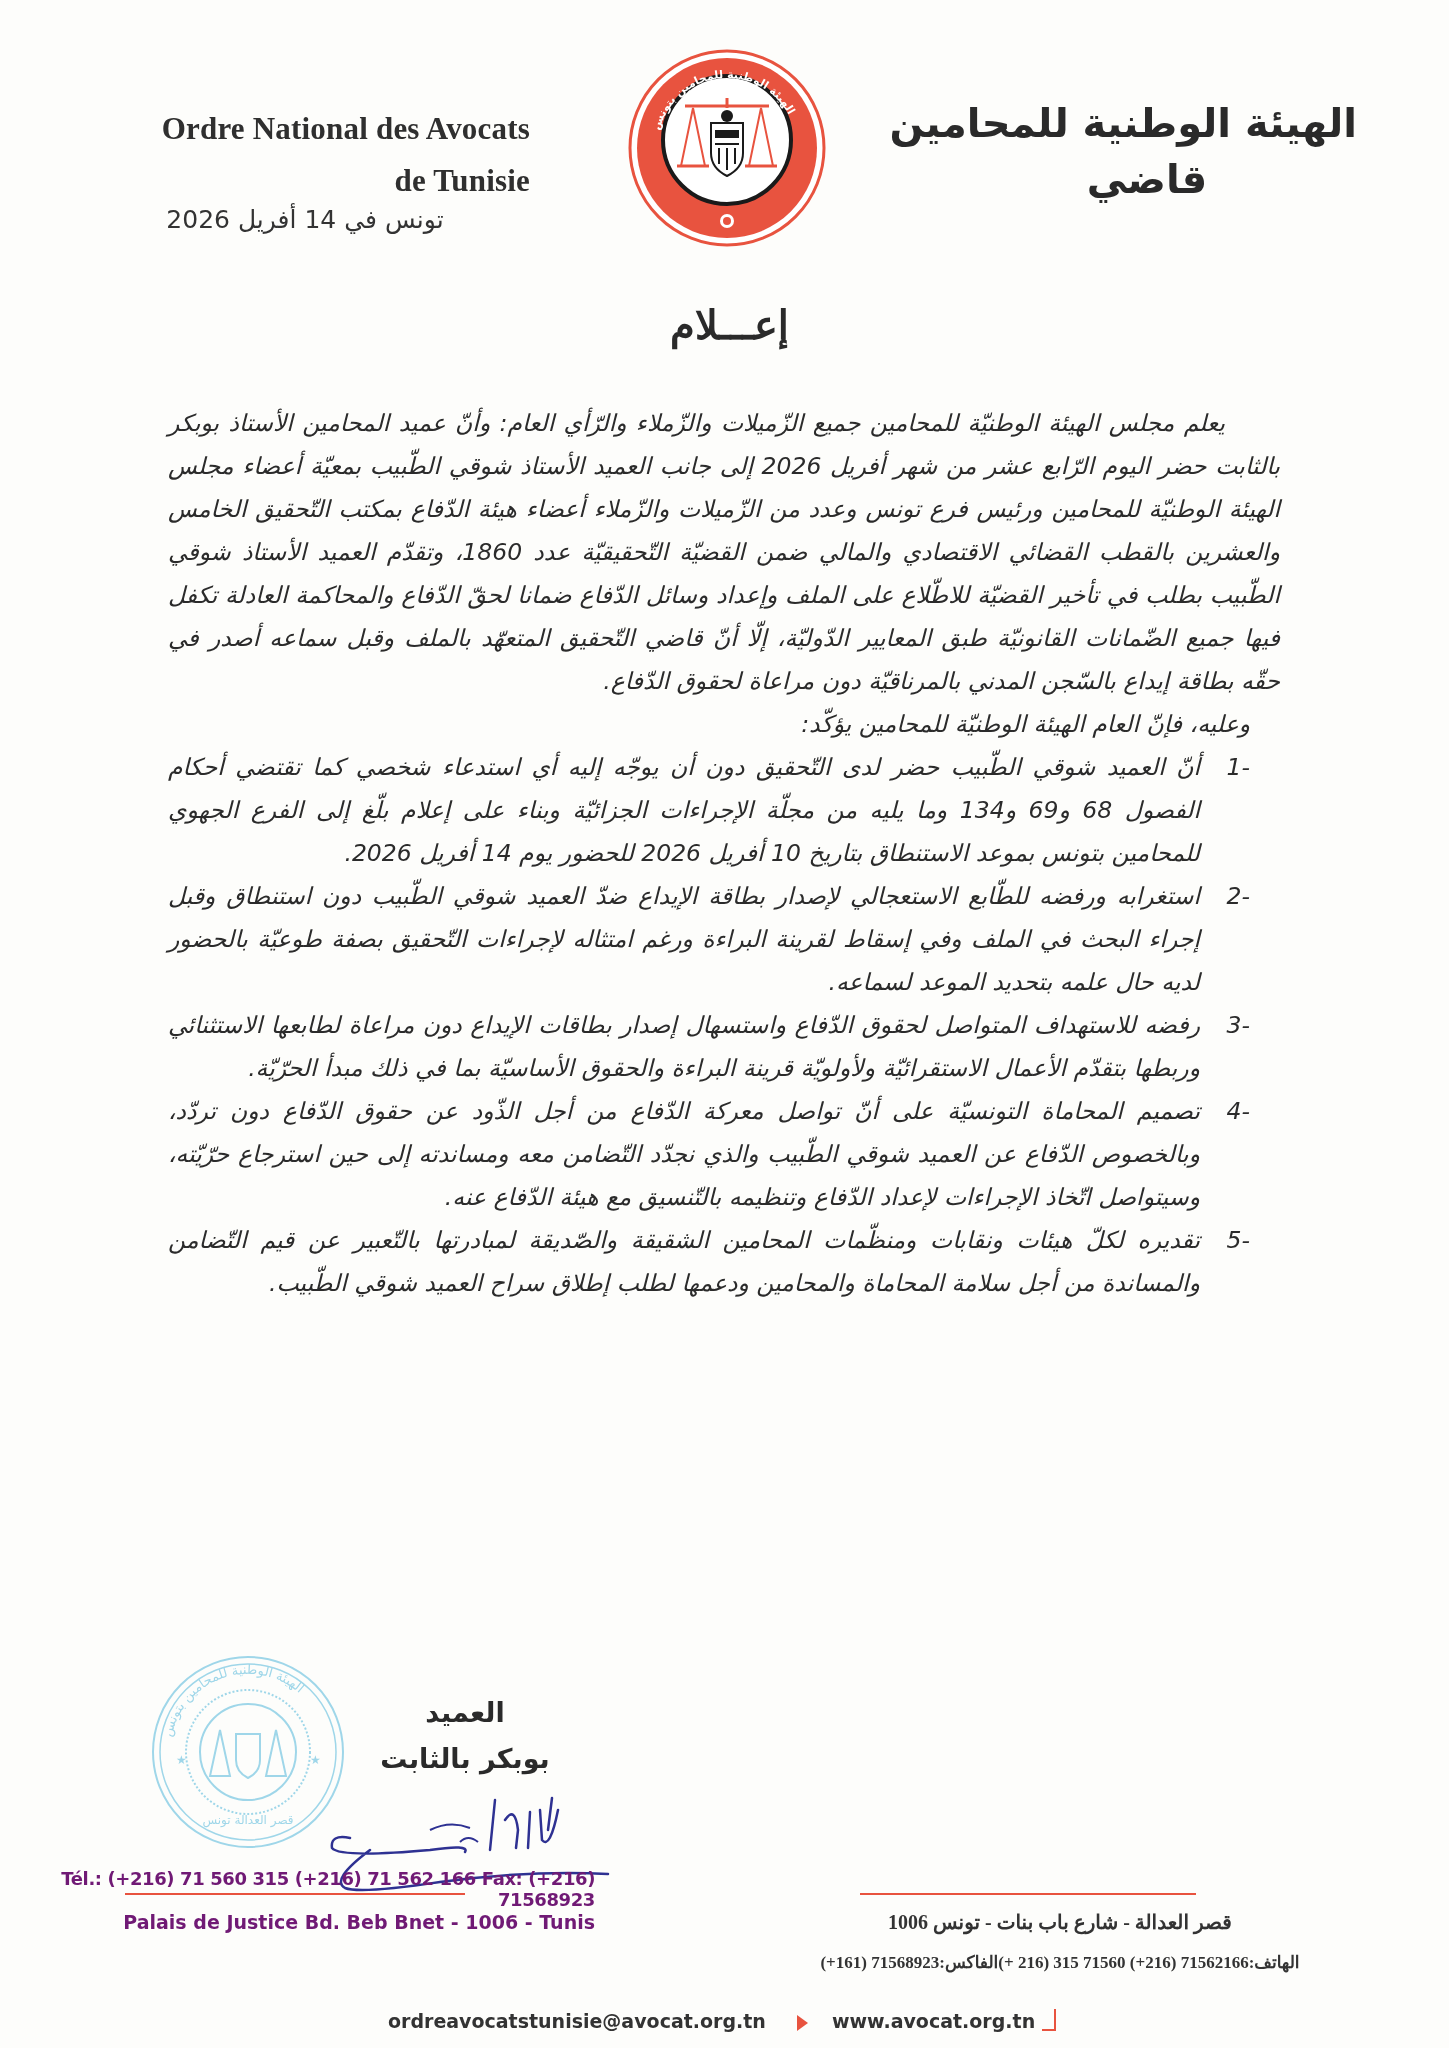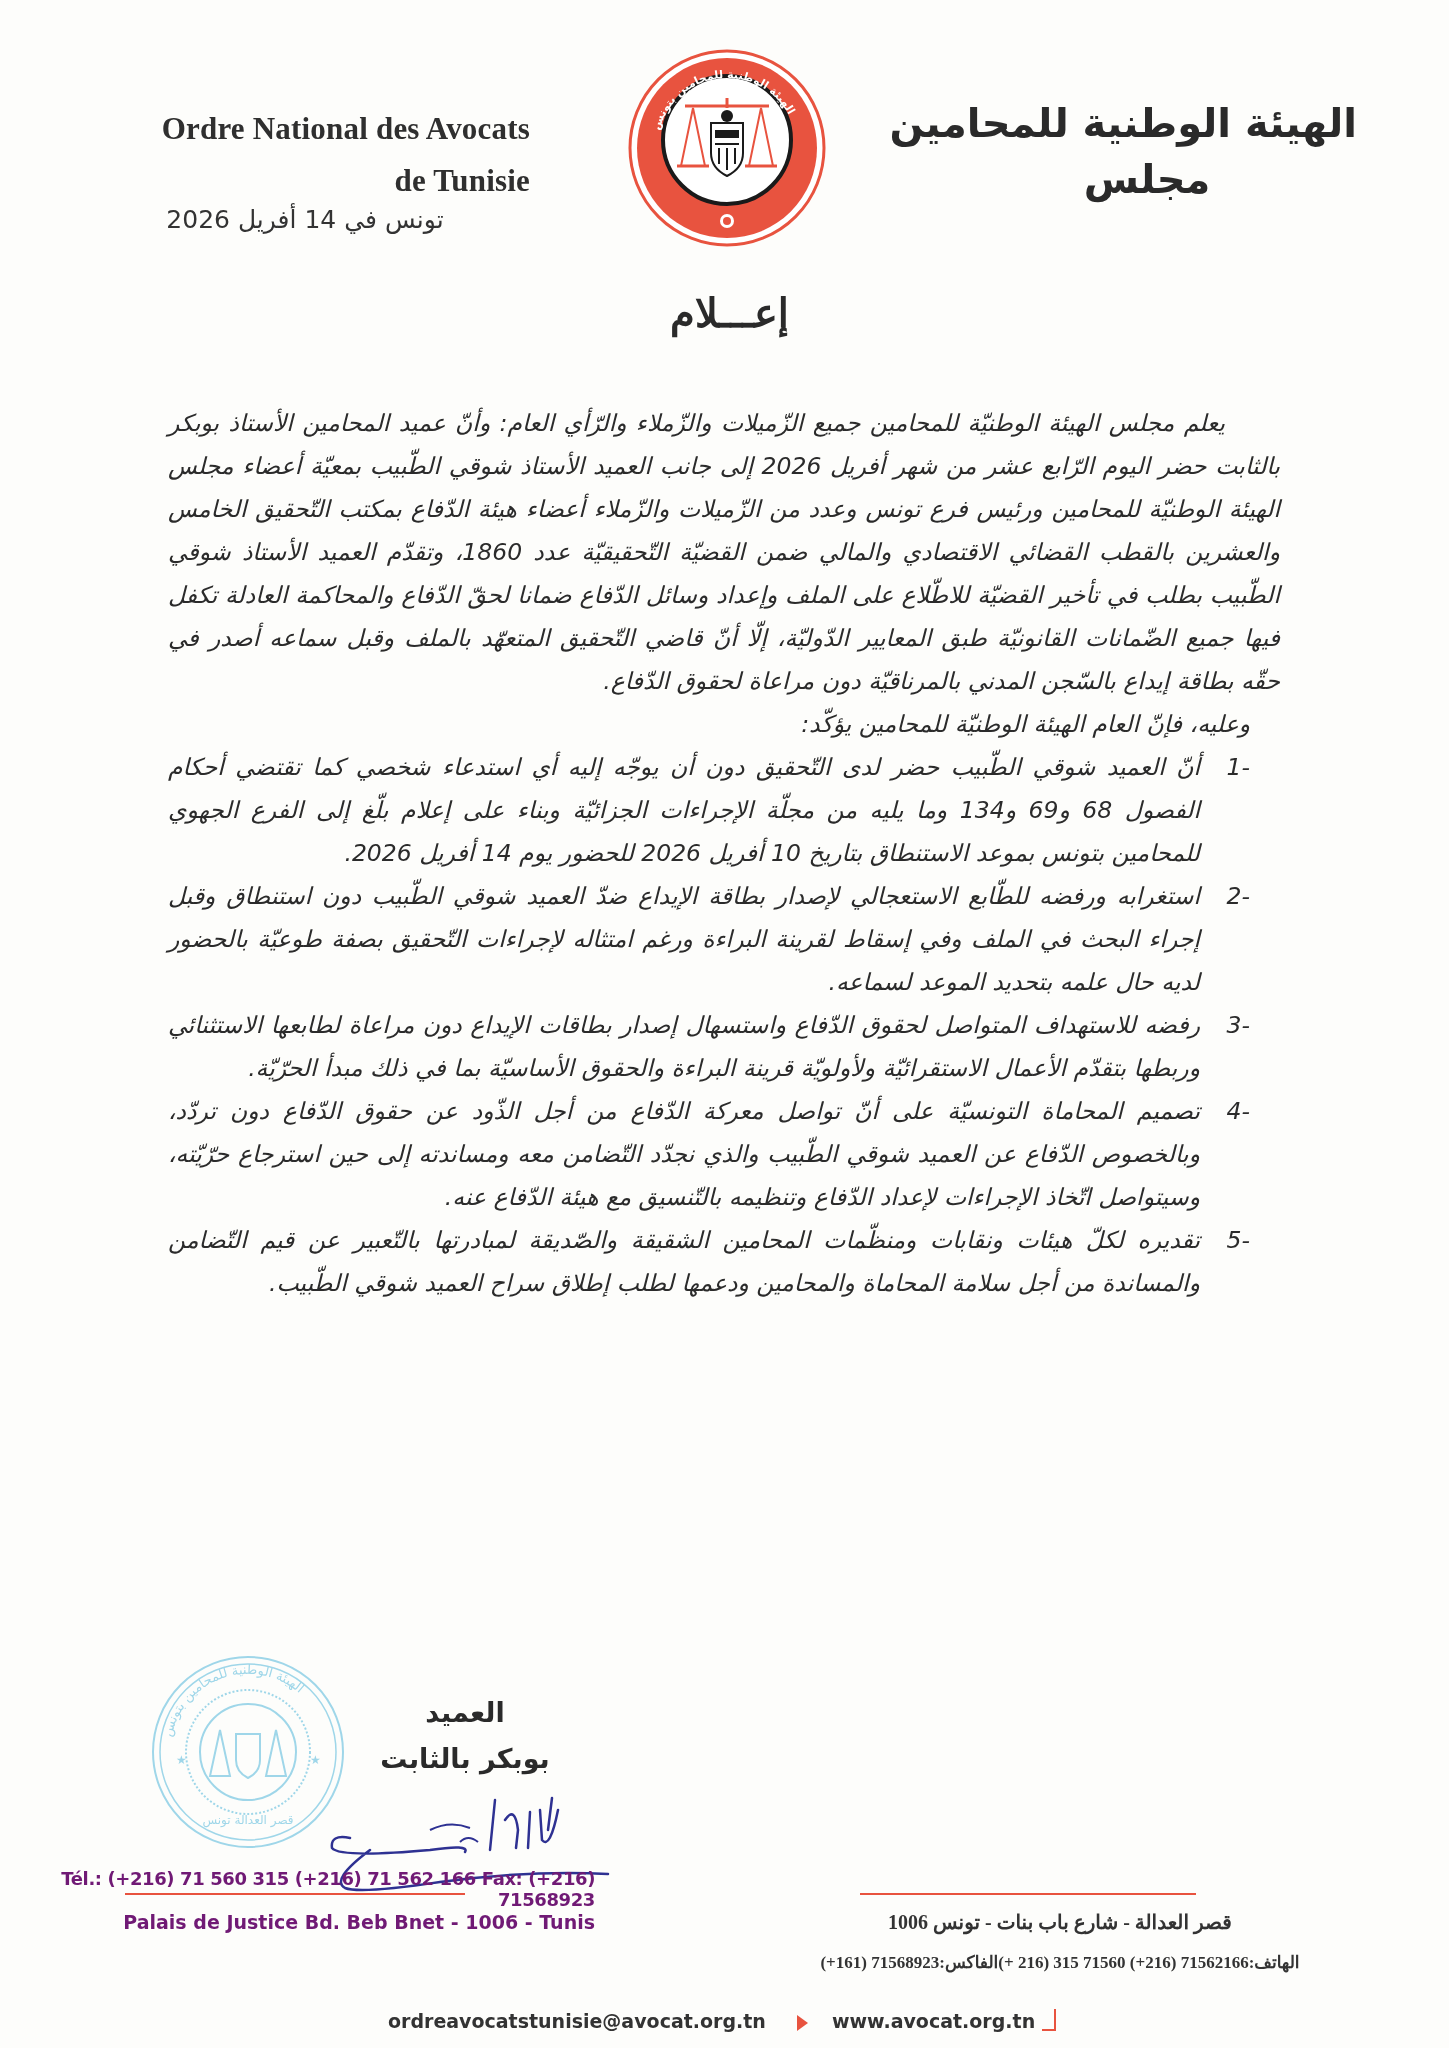--- a/index.html
+++ b/index.html
@@ -29,21 +29,21 @@
       font-weight: bold; font-size: 40px; line-height: 56px; color: #2a2a2a;
     }
     .ar-title .l1 { display:block; text-align: right; }
     .ar-title .l2 { display:block; text-align: center; padding-left: 80px; }
 
     
     .logo { position: absolute; left: 627px; top: 48px; width: 200px; height: 200px; }
 
     
     .doc-heading {
-      position: absolute; left: 0; right: 0; top: 290px; text-align: center;
+      position: absolute; left: 0; right: 0; top: 302px; text-align: center;
       font-family: Liberation Sans, sans-serif; font-weight: bold;
       font-size: 40px; color: #2a2a2a; letter-spacing: 2px; padding-left: 10px;
     }
 
     
     .body-wrap {
       position: absolute; left: 168px; top: 402px; width: 1112px;
       direction: rtl; text-align: justify; font-family: "DejaVu Sans", sans-serif;
       font-size: 23.5px; line-height: 43px; color: #2b2b2b; font-style: italic;
     }
@@ -118,21 +118,21 @@
   <text font-size="11" fill="#fff" font-family="DejaVu Sans, sans-serif" font-weight="bold">
     <textPath href="#ringtxt" startOffset="8%">الهيئة الوطنية للمحامين بتونس</textPath>
   </text>
 
   <circle cx="100" cy="173" r="7" fill="#fff"></circle>
   <circle cx="100" cy="173" r="4" fill="#e8533f"></circle>
 </svg>
 
 <div class="ar-title">
   <span class="l1">الهيئة الوطنية للمحامين</span>
-  <span class="l2">مجلس</span>
+  <span class="l2">قاضي</span>
 </div>
 
 <div class="doc-heading">إعـــلام</div>
 
 <div class="body-wrap">
   <p class="para">يعلم مجلس الهيئة الوطنيّة للمحامين جميع الزّميلات والزّملاء والرّأي العام: وأنّ عميد المحامين الأستاذ بوبكر بالثابت حضر اليوم الرّابع عشر من شهر أفريل 2026 إلى جانب العميد الأستاذ شوقي الطّبيب بمعيّة أعضاء مجلس الهيئة الوطنيّة للمحامين ورئيس فرع تونس وعدد من الزّميلات والزّملاء أعضاء هيئة الدّفاع بمكتب التّحقيق الخامس والعشرين بالقطب القضائي الاقتصادي والمالي ضمن القضيّة التّحقيقيّة عدد 1860، وتقدّم العميد الأستاذ شوقي الطّبيب بطلب في تأخير القضيّة للاطّلاع على الملف وإعداد وسائل الدّفاع ضمانا لحقّ الدّفاع والمحاكمة العادلة تكفل فيها جميع الضّمانات القانونيّة طبق المعايير الدّوليّة، إلّا أنّ قاضي التّحقيق المتعهّد بالملف وقبل سماعه أصدر في حقّه بطاقة إيداع بالسّجن المدني بالمرناقيّة دون مراعاة لحقوق الدّفاع.</p>
   <p class="lead">وعليه، فإنّ العام الهيئة الوطنيّة للمحامين يؤكّد:</p>
   <ul class="list">
     <li>
       <span class="num">1-</span>

